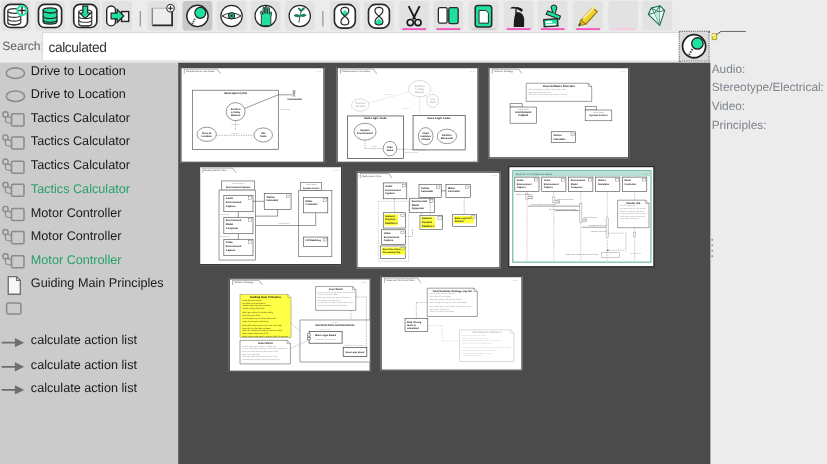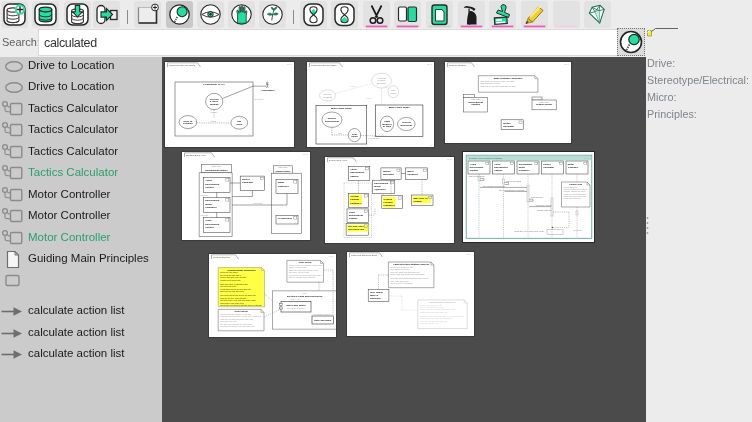--- a/index.html
+++ b/index.html
@@ -693,17 +693,17 @@
         <path d="M1.5,2.5 l4,0 0,5.5 -4,0 z" fill="#f2ee3e" stroke="#9a9a2a" stroke-width="0.8"></path>
         <path d="M1.5,4.5 l2,-2" stroke="#fff" stroke-width="1"></path>
         <path d="M5.5,3.5 L9.5,0.5 L32,0.5" stroke="#555" stroke-width="0.9" fill="none"></path>
       </svg>
 <svg width="6" height="60" viewBox="0 0 6 60" style="position:absolute;left:0;top:186px">
         <circle cx="1.5" cy="4" r="0.9" fill="#9a9a9a"></circle>
         <circle cx="1.5" cy="9" r="0.9" fill="#9a9a9a"></circle>
         <circle cx="1.5" cy="14" r="0.9" fill="#9a9a9a"></circle>
         <circle cx="1.5" cy="19" r="0.9" fill="#9a9a9a"></circle>
       </svg>
-      <div class="rlabel" style="top:29px">Drive:</div>
+      <div class="rlabel" style="top:29px">Audio:</div>
 <div class="rlabel" style="top:46px">Stereotype/Electrical:</div>
-<div class="rlabel" style="top:63px">Micro:</div>
+<div class="rlabel" style="top:63px">Video:</div>
 <div class="rlabel" style="top:80px">Principles:</div>
 </div>
 </div>
 </body></html>

